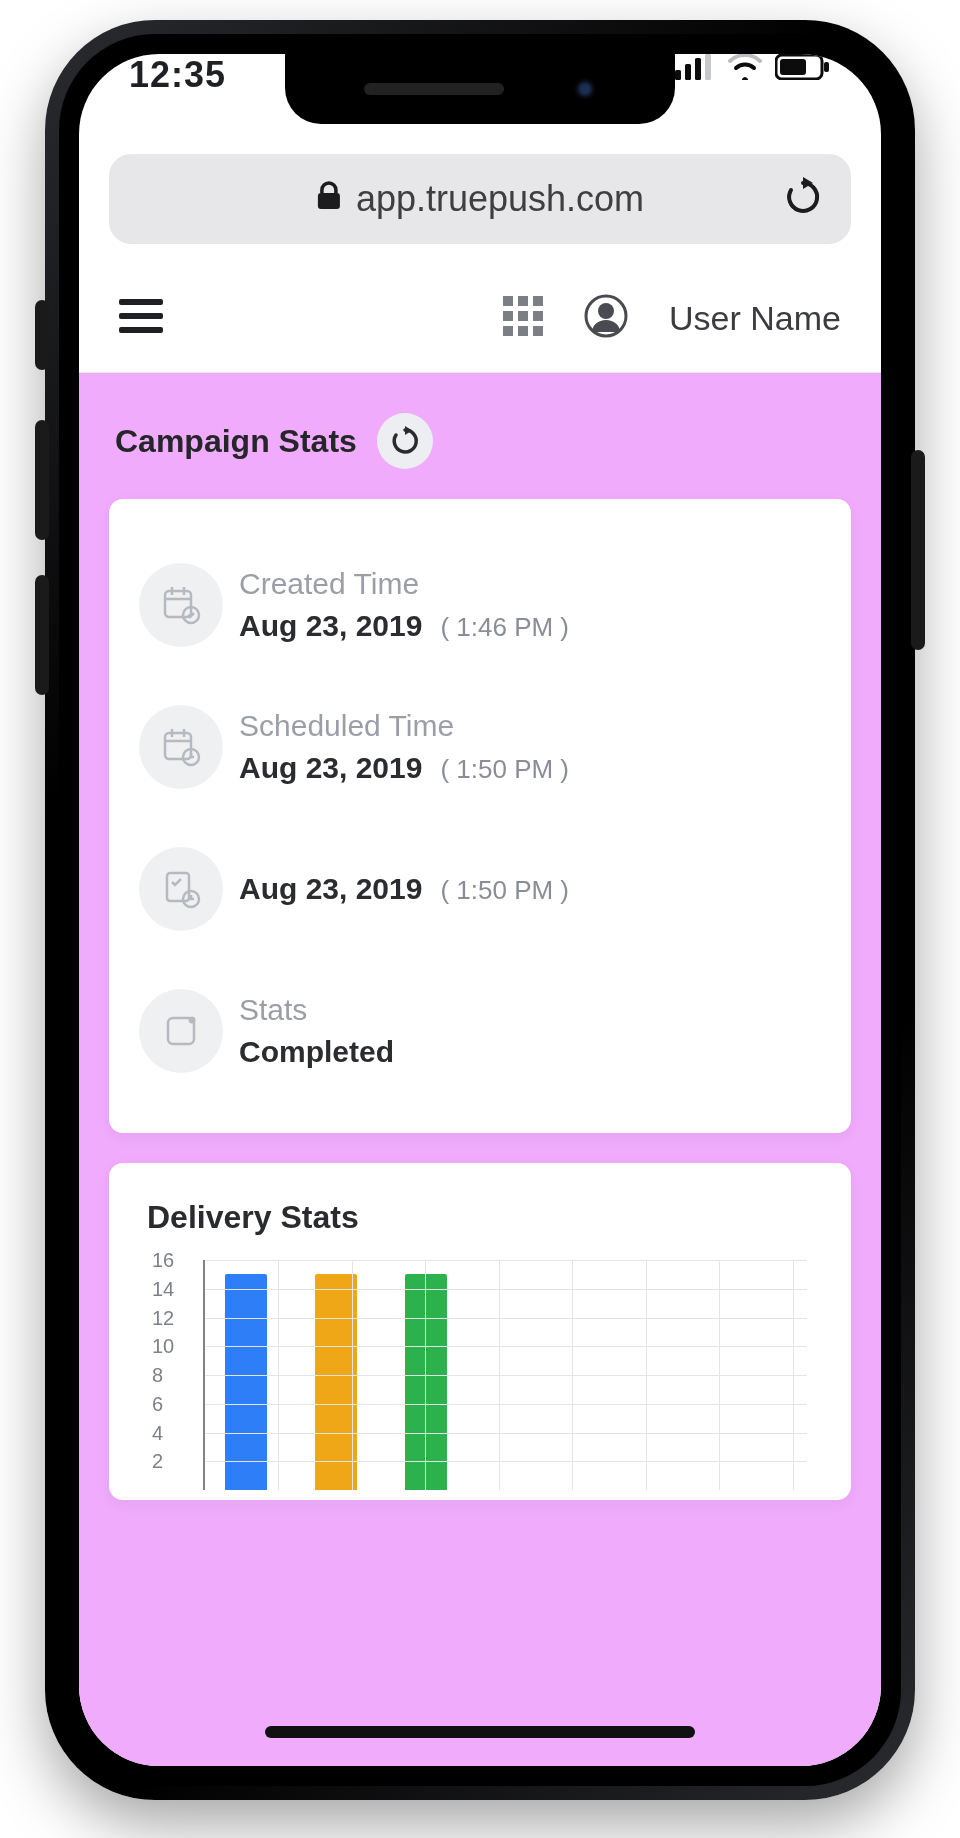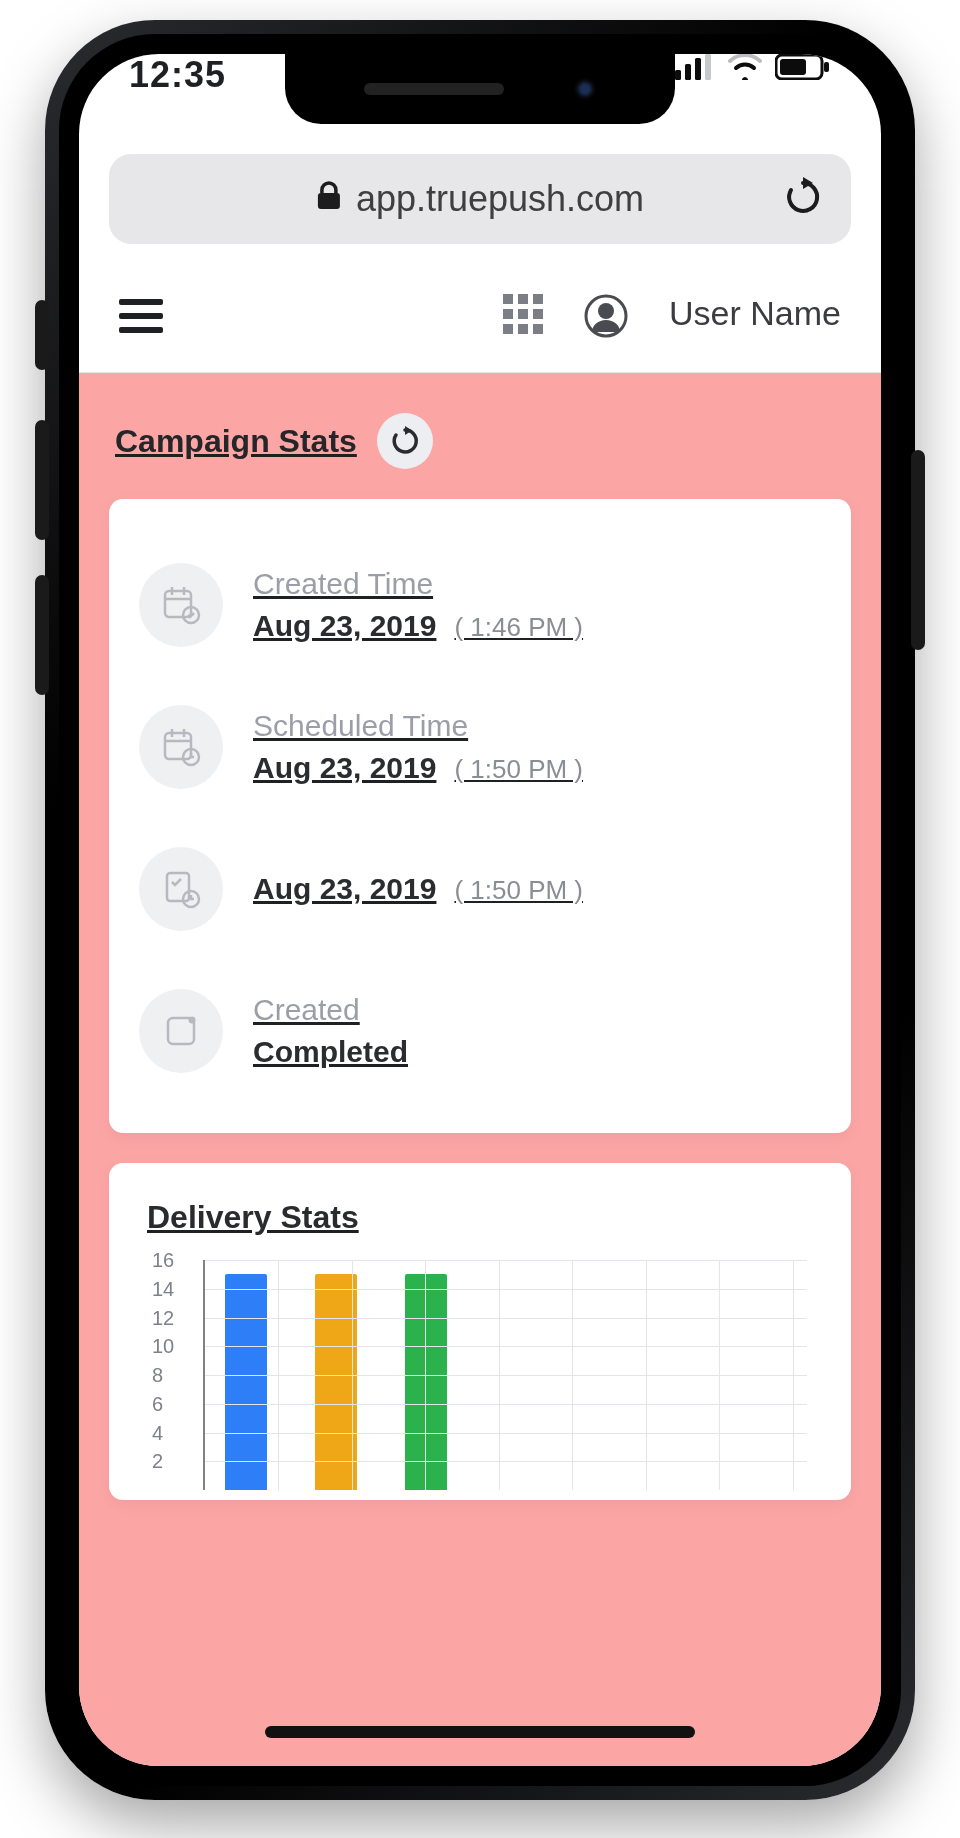--- a/index.html
+++ b/index.html
@@ -66,41 +66,41 @@
     display:flex;align-items:center;gap:14px;font-size:36px;color:#3f3f41;
   }
   .reload{position:absolute;right:28px;top:50%;transform:translateY(-50%);}
 
   
   .app-header{
     height:108px;border-bottom:1px solid #e6e7eb;
     display:flex;align-items:center;justify-content:space-between;
     padding:0 40px;
   }
-  .app-header .right{display:flex;gap:41px;}
+  .app-header .right{display:flex;align-items:center;gap:41px;}
   .user-name{font-size:34px;color:#3b3c40;}
 
   
-  .page{background:#fca5a5;min-height:1450px;padding:0;text-decoration:underline;}
+  .page{background:#f0abfc;min-height:1450px;padding:0;}
   .section-head{
     display:flex;align-items:center;gap:20px;
     padding:40px 36px 30px;
   }
   .section-head h2{margin:0;font-size:32px;font-weight:700;color:#252629;}
   .refresh-circle{
     width:56px;height:56px;border-radius:50%;
     background:#eceef1;display:flex;align-items:center;justify-content:center;
   }
 
   .card{
     margin:0 30px 30px;background:#fff;border-radius:14px;
     box-shadow:0 4px 14px rgba(30,35,50,.06);
     padding:40px 30px 50px;
   }
-  .stat-row{display:flex;align-items:center;gap:30px;margin:24px 0 58px;}
+  .stat-row{display:flex;align-items:center;gap:16px;margin:24px 0 58px;}
   .stat-row:last-child{margin-bottom:10px;}
   .stat-icon{
     width:84px;height:84px;border-radius:50%;background:#eff0f2;
     display:flex;align-items:center;justify-content:center;flex-shrink:0;
   }
   .stat-text .label{font-size:30px;color:#9b9ea6;margin-bottom:8px;}
   .stat-text .value{display:flex;align-items:baseline;gap:18px;}
   .stat-text .primary{font-size:30px;font-weight:600;color:#2b2c30;}
   .stat-text .secondary{font-size:26px;color:#8a8d95;}
 
@@ -288,21 +288,21 @@
         </div>
 
         <div class="stat-row">
           <div class="stat-icon">
             <svg width="40" height="40" viewBox="0 0 40 40" fill="none" stroke="#b7b9c0" stroke-width="2.5">
               <rect x="7" y="7" width="26" height="26" rx="5"></rect>
               <circle cx="31" cy="9" r="3.5" fill="#b7b9c0" stroke="none"></circle>
             </svg>
           </div>
           <div class="stat-text">
-            <div class="label">Created</div>
+            <div class="label">Stats</div>
             <div class="value">
               <span class="primary">Completed</span>
               <span class="secondary"></span>
             </div>
           </div>
         </div>
 
       </div>
 
       <div class="card delivery-card">

